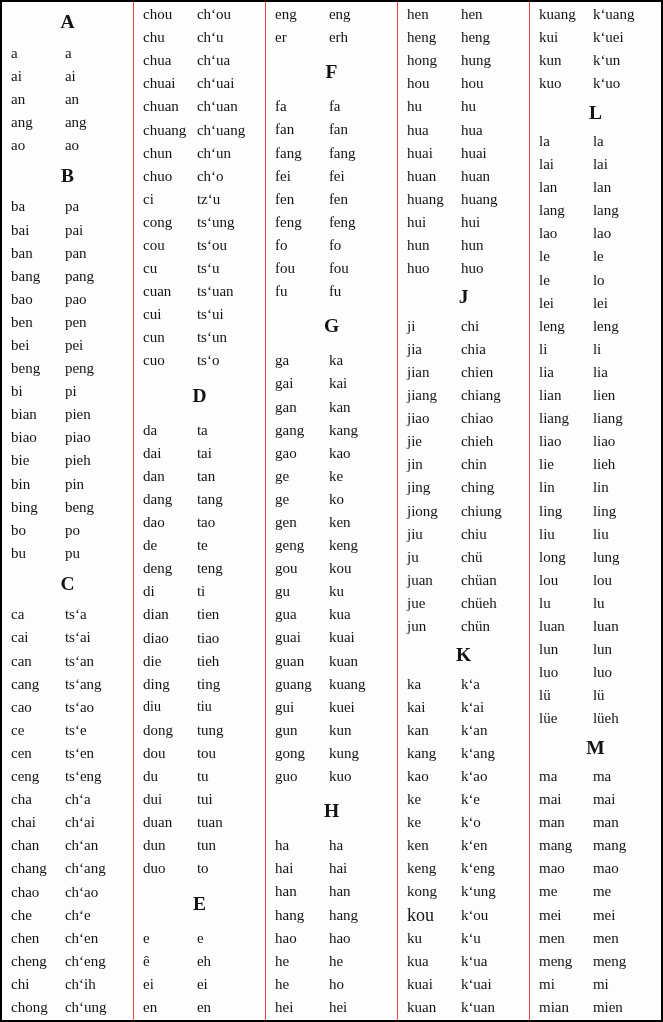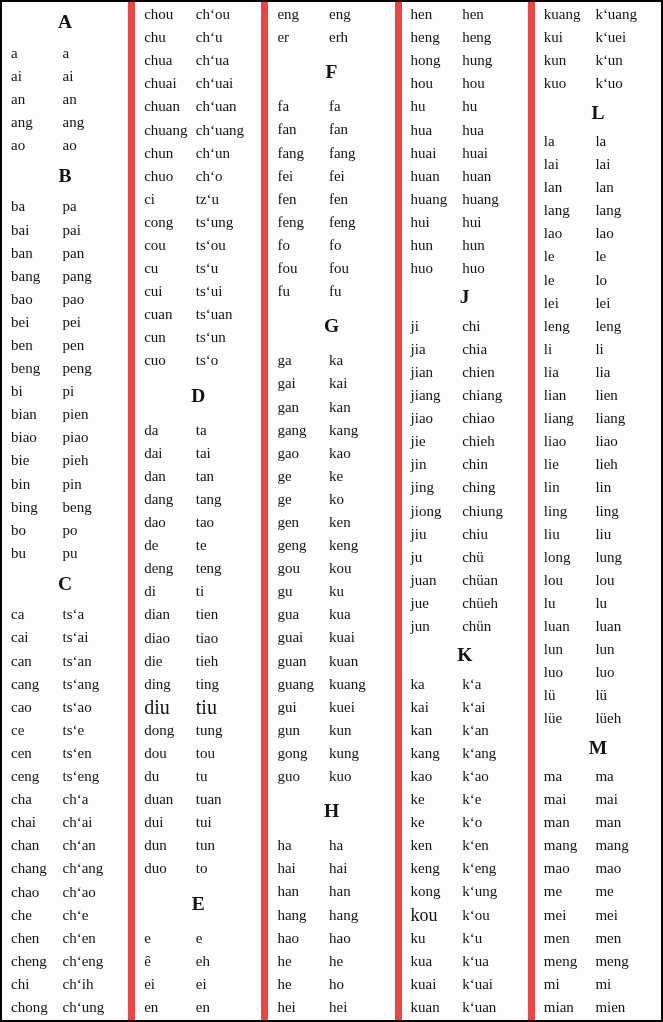--- a/index.html
+++ b/index.html
@@ -4,32 +4,32 @@
 <style>
   html, body { margin: 0; padding: 0; background: #ffffff; }
   .table {
     width: 663px; height: 1022px; box-sizing: border-box;
     border: 2px solid #000; background: #fdfdfd;
     display: flex; flex-direction: row;
     font-family: "Liberation Serif", serif; color: #131313;
   }
   .col {
     flex: 1 1 0; display: flex; flex-direction: column;
-    border-left: 7px solid #ef4444; box-sizing: border-box;
+    border-left: 1px solid #ef4444; box-sizing: border-box;
     padding: 1px 0; overflow: hidden;
   }
   .col:first-child { border-left: none; }
   .row {
     flex: 0 0 23.1px; height: 23.1px;
     display: flex; align-items: center;
     font-size: 15px; line-height: 1;
   }
   .row .p { width: 48%; box-sizing: border-box; padding-left: 9px; }
   .row .w { flex: 1; }
-  .row.big-pw .p, .row.big-pw .w { font-size: 20px; }
+  .row.big-pw .p, .row.big-pw .w { font-size: 14px; }
   .row.big-p .p { font-size: 18px; }
   .hdr {
     flex: 1 1 34px; min-height: 28px;
     display: flex; align-items: center; justify-content: center;
     font-weight: bold; font-size: 19.5px;
   }
 </style>
 </head>
 <body>
 
@@ -71,28 +71,28 @@
       </div>
       <div class="row">
         <span class="p">bang</span>
         <span class="w">pang</span>
       </div>
       <div class="row">
         <span class="p">bao</span>
         <span class="w">pao</span>
       </div>
       <div class="row">
+        <span class="p">ben</span>
+        <span class="w">pen</span>
+      </div>
+      <div class="row">
         <span class="p">bei</span>
         <span class="w">pei</span>
       </div>
       <div class="row">
-        <span class="p">ben</span>
-        <span class="w">pen</span>
-      </div>
-      <div class="row">
         <span class="p">beng</span>
         <span class="w">peng</span>
       </div>
       <div class="row">
         <span class="p">bi</span>
         <span class="w">pi</span>
       </div>
       <div class="row">
         <span class="p">bian</span>
         <span class="w">pien</span>
@@ -238,26 +238,26 @@
       </div>
       <div class="row">
         <span class="p">cou</span>
         <span class="w">ts‘ou</span>
       </div>
       <div class="row">
         <span class="p">cu</span>
         <span class="w">ts‘u</span>
       </div>
       <div class="row">
+        <span class="p">cuan</span>
+        <span class="w">ts‘uan</span>
+      </div>
+      <div class="row">
         <span class="p">cui</span>
         <span class="w">ts‘ui</span>
-      </div>
-      <div class="row">
-        <span class="p">cuan</span>
-        <span class="w">ts‘uan</span>
       </div>
       <div class="row">
         <span class="p">cun</span>
         <span class="w">ts‘un</span>
       </div>
       <div class="row">
         <span class="p">cuo</span>
         <span class="w">ts‘o</span>
       </div>
       <div class="hdr">D</div>
@@ -319,26 +319,26 @@
       </div>
       <div class="row">
         <span class="p">dou</span>
         <span class="w">tou</span>
       </div>
       <div class="row">
         <span class="p">du</span>
         <span class="w">tu</span>
       </div>
       <div class="row">
+        <span class="p">dui</span>
+        <span class="w">tui</span>
+      </div>
+      <div class="row">
         <span class="p">duan</span>
         <span class="w">tuan</span>
-      </div>
-      <div class="row">
-        <span class="p">dui</span>
-        <span class="w">tui</span>
       </div>
       <div class="row">
         <span class="p">dun</span>
         <span class="w">tun</span>
       </div>
       <div class="row">
         <span class="p">duo</span>
         <span class="w">to</span>
       </div>
       <div class="hdr">E</div>

